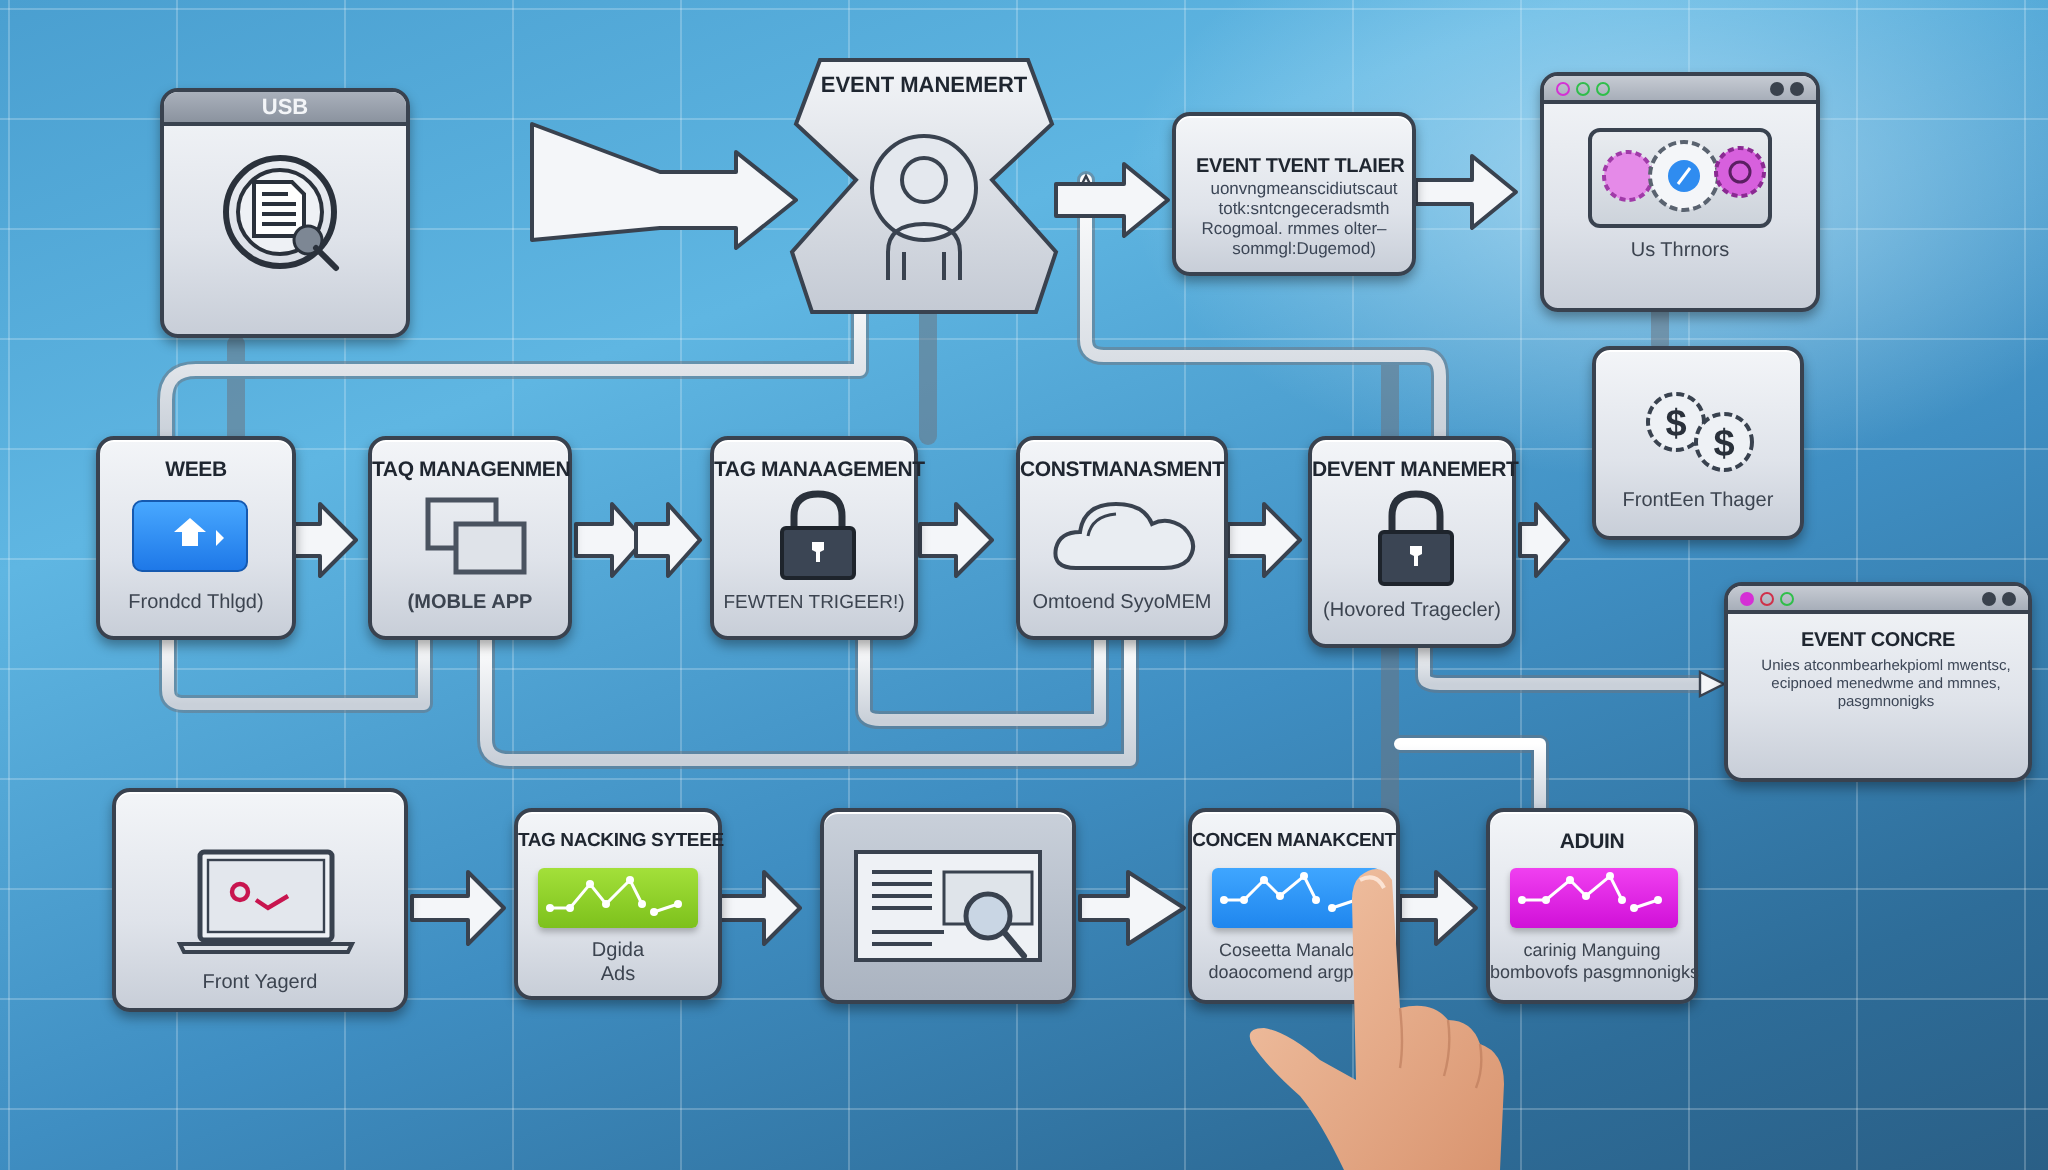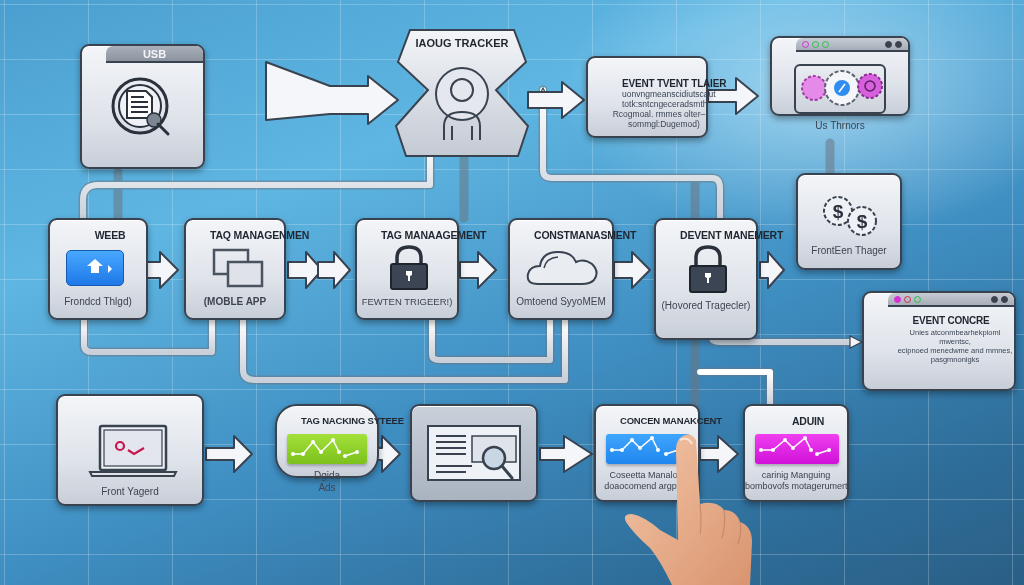--- a/index.html
+++ b/index.html
@@ -23,21 +23,20 @@
   }
   svg.wires { position: absolute; inset: 0; }
   .node {
     position: absolute;
     background: linear-gradient(180deg, #f3f5f8 0%, #dfe3ea 60%, #c8ced8 100%);
     border: 2px solid #39424f;
     border-radius: 9px;
     box-shadow: 0 3px 6px rgba(0,0,0,0.35), inset 0 1px 0 #fff;
     text-align: center;
     color: #1f2630;
-    padding-left: 24px;
   }
   .node.dark { background: linear-gradient(180deg, #c9d0da 0%, #aab3c0 100%); }
   .title {
     font-weight: bold; font-size: 10.5px; letter-spacing: -0.2px;
     margin-top: 9px; white-space: nowrap; text-transform: uppercase;
   }
   .sub { font-size: 10px; color: #3c4450; white-space: nowrap; }
   .bar {
     height: 17px; background: linear-gradient(#a9b0bb, #8b939f);
     border-bottom: 2px solid #39424f; border-radius: 7px 7px 0 0;
@@ -152,31 +151,31 @@
         <stop offset="0" stop-color="#f3f5f8"></stop>
         <stop offset="1" stop-color="#c4cad4"></stop>
       </linearGradient>
     </defs>
   <circle cx="70" cy="66" r="26" fill="#e4e8ee" stroke="#39424f" stroke-width="2"></circle>
   <circle cx="70" cy="62" r="11" fill="none" stroke="#39424f" stroke-width="2"></circle>
   <path d="M52 112 V98 Q52 84 70 84 Q88 84 88 98 V112" fill="none" stroke="#39424f" stroke-width="2"></path>
   <line x1="60" y1="98" x2="60" y2="112" stroke="#39424f" stroke-width="2"></line>
   <line x1="80" y1="98" x2="80" y2="112" stroke="#39424f" stroke-width="2"></line>
 </svg>
-<div style="position:absolute;left:392px;top:37px;width:140px;text-align:center;font-weight:bold;font-size:11px;color:#1f2630;">IAOUG TRACKER</div>
+<div style="position:absolute;left:392px;top:37px;width:140px;text-align:center;font-weight:bold;font-size:11px;color:#1f2630;">EVENT MANEMERT</div>
 
 <div class="node" style="left:586px;top:56px;width:122px;height:82px;">
   <div class="title" style="text-align:left;margin:20px 0 0 10px;font-size:10px;">EVENT TVENT TLAIER</div>
   <div class="para" style="margin-left:10px;">uonvngmeanscidiutscaut</div>
   <div class="para" style="margin-left:10px;">totk:sntcngeceradsmth</div>
   <div class="para" style="">Rcogmoal. rmmes olter–</div>
   <div class="para" style="margin-left:10px;">sommgl:Dugemod)</div>
 </div>
 
-<div class="node" style="left:770px;top:36px;width:140px;height:80px;">
+<div class="node" style="left:770px;top:36px;width:140px;height:120px;">
   <div class="winbar">
     <span class="dot" style="left:6px;border-color:#d530d5;"></span>
     <span class="dot" style="left:16px;border-color:#2fbf4a;"></span>
     <span class="dot" style="left:26px;border-color:#2fbf4a;"></span>
     <span class="dot dk" style="right:16px;"></span>
     <span class="dot dk" style="right:6px;"></span>
   </div>
   <div style="position:absolute;left:22px;top:26px;width:92px;height:50px;border:2px solid #39424f;border-radius:6px;background:linear-gradient(#e9ecf0,#cdd3db);">
     <svg width="92" height="48">
       <circle cx="18" cy="22" r="12" fill="#e58ae8" stroke="#a03aa8" stroke-width="2" stroke-dasharray="3 2"></circle>
@@ -232,21 +231,21 @@
 
 <div class="node" style="left:508px;top:218px;width:106px;height:102px;">
   <div class="title">CONSTMANASMENT</div>
   <svg class="ico" style="left:14px;top:24px" width="78" height="46">
     <path d="M14 40 Q2 40 4 30 Q6 22 16 22 Q18 8 34 8 Q48 8 52 18 Q60 14 68 20 Q76 28 70 36 Q66 40 58 40 Z" fill="#e9edf2" stroke="#39424f" stroke-width="2"></path>
     <path d="M20 24 Q22 14 34 13" fill="none" stroke="#39424f" stroke-width="1.5"></path>
   </svg>
   <div class="sub" style="position:absolute;left:0;right:0;top:76px;">Omtoend SyyoMEM</div>
 </div>
 
-<div class="node" style="left:654px;top:218px;width:104px;height:122px;">
+<div class="node" style="left:654px;top:218px;width:104px;height:106px;">
   <div class="title">DEVENT MANEMERT</div>
   <svg class="ico" style="left:30px;top:24px" width="44" height="50">
     <path d="M10 24 V14 Q10 3 22 3 Q34 3 34 14 V24" fill="none" stroke="#2a313b" stroke-width="3.5"></path>
     <rect x="4" y="22" width="36" height="26" rx="2" fill="#3b4554" stroke="#1e242c" stroke-width="2"></rect>
     <path d="M19 29 h6 v4 l-2 1 v5 h-2 v-5 l-2 -1 Z" fill="#fff"></path>
   </svg>
   <div class="sub" style="position:absolute;left:0;right:0;top:80px;">(Hovored Tragecler)</div>
 </div>
 
 <div class="node" style="left:862px;top:291px;width:154px;height:100px;">
@@ -267,21 +266,21 @@
   <svg class="ico" style="left:30px;top:26px" width="90" height="58">
     <rect x="12" y="4" width="66" height="44" rx="2" fill="#eef1f5" stroke="#39424f" stroke-width="2.5"></rect>
     <rect x="16" y="8" width="58" height="36" fill="#e3e7ed" stroke="#39424f" stroke-width="1.2"></rect>
     <path d="M2 50 H88 L86 54 H4 Z" fill="#dfe3e9" stroke="#39424f" stroke-width="2"></path>
     <circle cx="32" cy="24" r="4" fill="none" stroke="#c8154f" stroke-width="2.2"></circle>
     <path d="M40 28 L46 32 L56 26" fill="none" stroke="#c8154f" stroke-width="2.2"></path>
   </svg>
   <div class="sub" style="position:absolute;left:0;right:0;top:90px;">Front Yagerd</div>
 </div>
 
-<div class="node" style="left:275px;top:404px;width:104px;height:74px;border-radius:22px;">
+<div class="node" style="left:257px;top:404px;width:104px;height:96px;">
   <div class="title" style="font-size:9.5px;">TAG NACKING SYTEEE</div>
   <div class="chart-chip" style="left:10px;top:28px;width:80px;height:30px;background:linear-gradient(#a3e03a,#7dc11c);">
     <svg width="80" height="30">
         <polyline points="6,20 16,20 26,8 34,18 46,6 52,18" fill="none" stroke="#fff" stroke-width="1.5"></polyline>
         <polyline points="58,22 70,18" fill="none" stroke="#fff" stroke-width="1.5"></polyline>
       <g fill="#fff">
           <circle cx="6" cy="20" r="2"></circle>
           <circle cx="16" cy="20" r="2"></circle>
           <circle cx="26" cy="8" r="2"></circle>
           <circle cx="34" cy="18" r="2"></circle>
@@ -347,21 +346,21 @@
           <circle cx="30" cy="6" r="2"></circle>
           <circle cx="38" cy="14" r="2"></circle>
           <circle cx="50" cy="4" r="2"></circle>
           <circle cx="56" cy="16" r="2"></circle>
           <circle cx="62" cy="20" r="2"></circle>
           <circle cx="74" cy="16" r="2"></circle>
         </g>
       </svg>
   </div>
   <div class="sub" style="position:absolute;left:0;right:0;top:64px;font-size:9px;">carinig Manguing</div>
-  <div class="sub" style="position:absolute;left:0;right:0;top:75px;font-size:9px;">bombovofs motagerumert</div>
+  <div class="sub" style="position:absolute;left:0;right:0;top:75px;font-size:9px;">bombovofs pasgmnonigks</div>
 </div>
 
 <svg class="ico" style="left:620px;top:430px" width="140" height="155">
   <defs>
       <linearGradient id="skin" x1="0" y1="0" x2="1" y2="1">
         <stop offset="0" stop-color="#f3c6a8"></stop>
         <stop offset="1" stop-color="#d9946f"></stop>
       </linearGradient>
     </defs>
   <path d="M60 8 Q70 0 76 10 L80 74 Q96 70 104 80 Q116 80 120 92 Q132 96 132 112 L130 155 H52 Q40 130 30 118 Q14 104 6 92 Q2 84 12 84 Q24 86 40 100 L58 110 L56 20 Q56 12 60 8 Z" fill="url(#skin)"></path>

